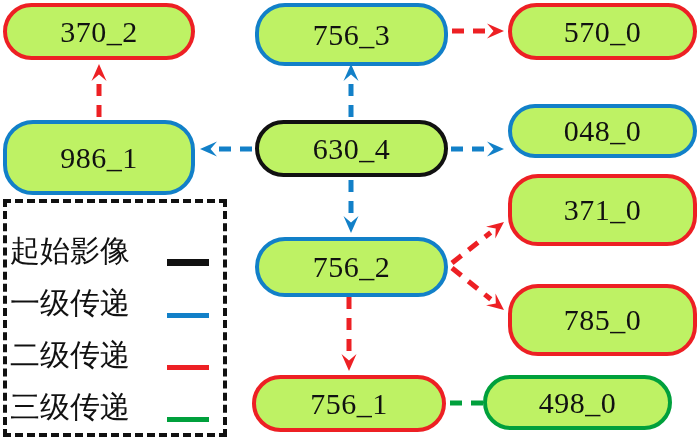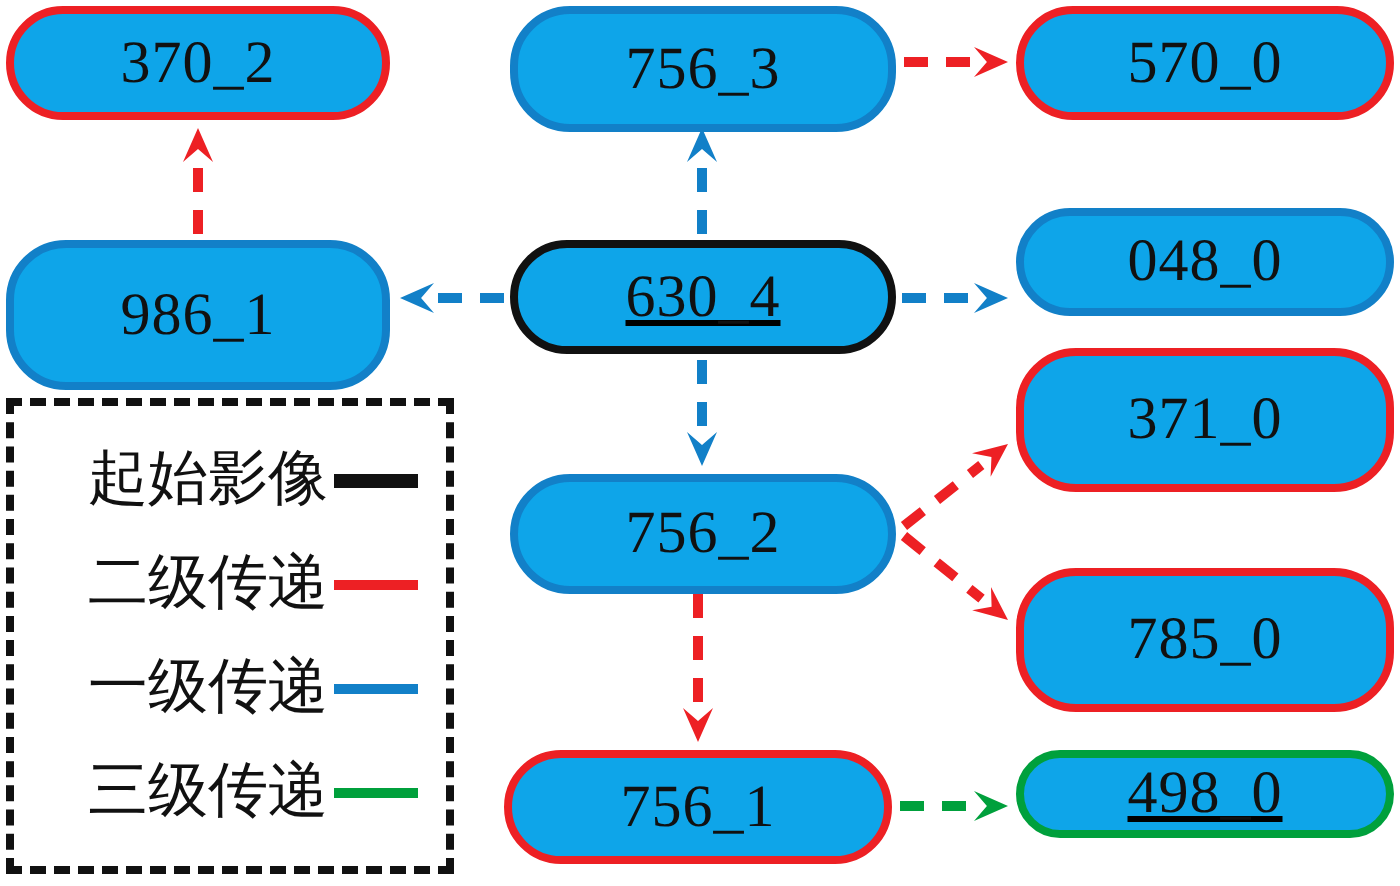--- a/index.html
+++ b/index.html
@@ -19,21 +19,21 @@
     position: absolute;
     left: 0;
     top: 0;
     width: 700px;
     height: 443px;
     pointer-events: none;
   }
   .node {
     position: absolute;
     box-sizing: border-box;
-    background: #0ea5e9;
+    background: #bef264;
     border-style: solid;
     border-width: 4px;
     border-radius: 30px;
     display: flex;
     align-items: center;
     justify-content: center;
     z-index: 3;
   }
   .node .node-label {
     font-family: "Liberation Serif", "DejaVu Serif", serif;
@@ -55,24 +55,25 @@
     border: 4px dashed #111111;
     background: #ffffff;
     z-index: 4;
     display: flex;
     flex-direction: column;
     justify-content: center;
     padding: 2px 0 2px 0;
   }
   .legend-row {
     display: flex;
-    align-items: center;
+    align-items: flex-end;
     justify-content: flex-end;
     padding: 0 14px 0 0;
     height: 52px;
+    gap: 34px;
   }
   .legend-text {
     font-family: "Liberation Sans", "DejaVu Sans", sans-serif;
     font-size: 30px;
     line-height: 1;
     color: #111111;
     white-space: nowrap;
     letter-spacing: 0px;
   }
   .legend-swatch {
@@ -117,54 +118,54 @@
   </div>
   <div class="node" style="left: 255px; top: 3px; width: 193px; height: 63px; border-color: rgb(18, 128, 200);">
     <span class="node-label">756_3</span>
   </div>
   <div class="node" style="left: 508px; top: 3px; width: 189px; height: 57px; border-color: rgb(237, 32, 36);">
     <span class="node-label">570_0</span>
   </div>
   <div class="node" style="left: 3px; top: 120px; width: 192px; height: 75px; border-color: rgb(18, 128, 200);">
     <span class="node-label">986_1</span>
   </div>
-  <div class="node" style="left: 255px; top: 120px; width: 193px; height: 57px; border-color: rgb(17, 17, 17); text-decoration: underline;">
+  <div class="node" style="left: 255px; top: 120px; width: 193px; height: 57px; border-color: rgb(17, 17, 17);">
     <span class="node-label">630_4</span>
   </div>
   <div class="node" style="left: 508px; top: 104px; width: 189px; height: 54px; border-color: rgb(18, 128, 200);">
     <span class="node-label">048_0</span>
   </div>
   <div class="node" style="left: 508px; top: 174px; width: 189px; height: 72px; border-color: rgb(237, 32, 36);">
     <span class="node-label">371_0</span>
   </div>
   <div class="node" style="left: 255px; top: 237px; width: 193px; height: 60px; border-color: rgb(18, 128, 200);">
     <span class="node-label">756_2</span>
   </div>
   <div class="node" style="left: 508px; top: 284px; width: 189px; height: 72px; border-color: rgb(237, 32, 36);">
     <span class="node-label">785_0</span>
   </div>
   <div class="node" style="left: 252px; top: 375px; width: 194px; height: 57px; border-color: rgb(237, 32, 36); justify-content: center;">
     <span class="node-label">756_1</span>
   </div>
-  <div class="node" style="left: 508px; top: 375px; width: 189px; height: 44px; border-color: rgb(0, 160, 60); text-decoration: underline;">
+  <div class="node" style="left: 483px; top: 375px; width: 189px; height: 55px; border-color: rgb(0, 160, 60);">
     <span class="node-label">498_0</span>
   </div>
 
   <div id="legend">
     <div class="legend-row">
       <span class="legend-text">起始影像</span>
       <span class="legend-swatch thick" style="background: rgb(17, 17, 17);"></span>
     </div>
     <div class="legend-row">
+      <span class="legend-text">一级传递</span>
+      <span class="legend-swatch" style="background: rgb(18, 128, 200);"></span>
+    </div>
+    <div class="legend-row">
       <span class="legend-text">二级传递</span>
       <span class="legend-swatch" style="background: rgb(237, 32, 36);"></span>
-    </div>
-    <div class="legend-row">
-      <span class="legend-text">一级传递</span>
-      <span class="legend-swatch" style="background: rgb(18, 128, 200);"></span>
     </div>
     <div class="legend-row">
       <span class="legend-text">三级传递</span>
       <span class="legend-swatch" style="background: rgb(0, 160, 60);"></span>
     </div>
   </div>
 
 </div>
 
 </body></html>

